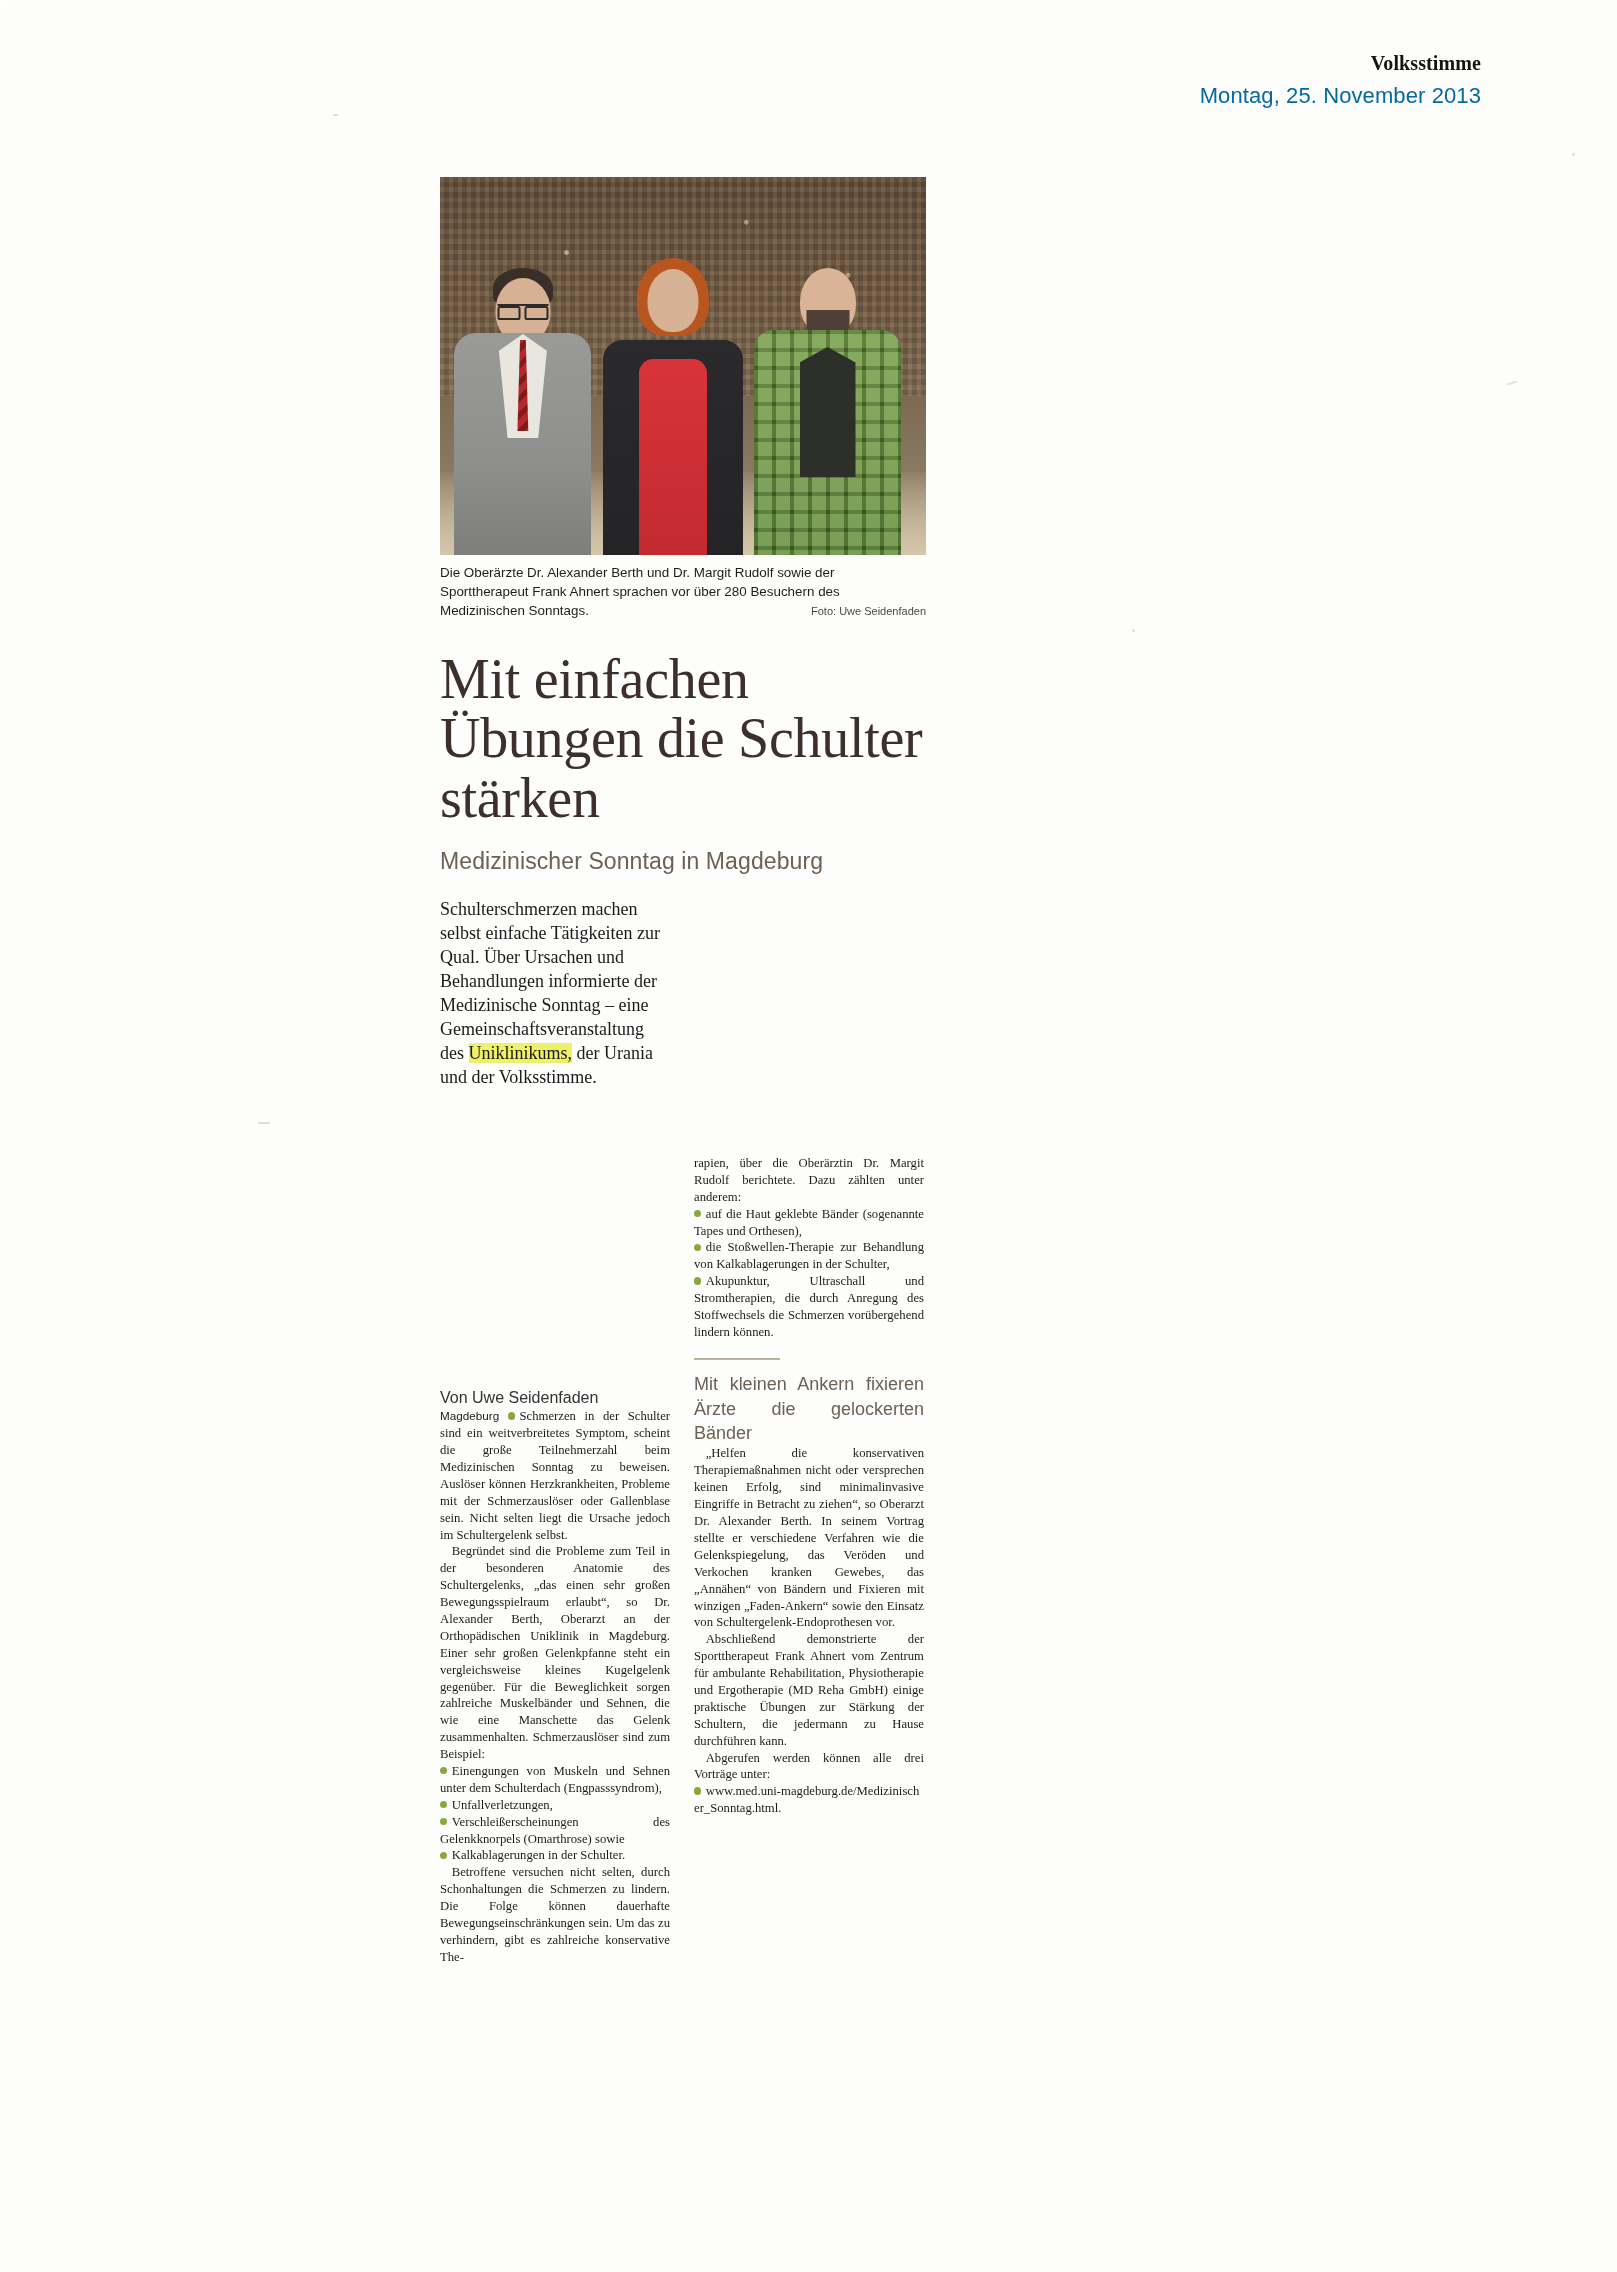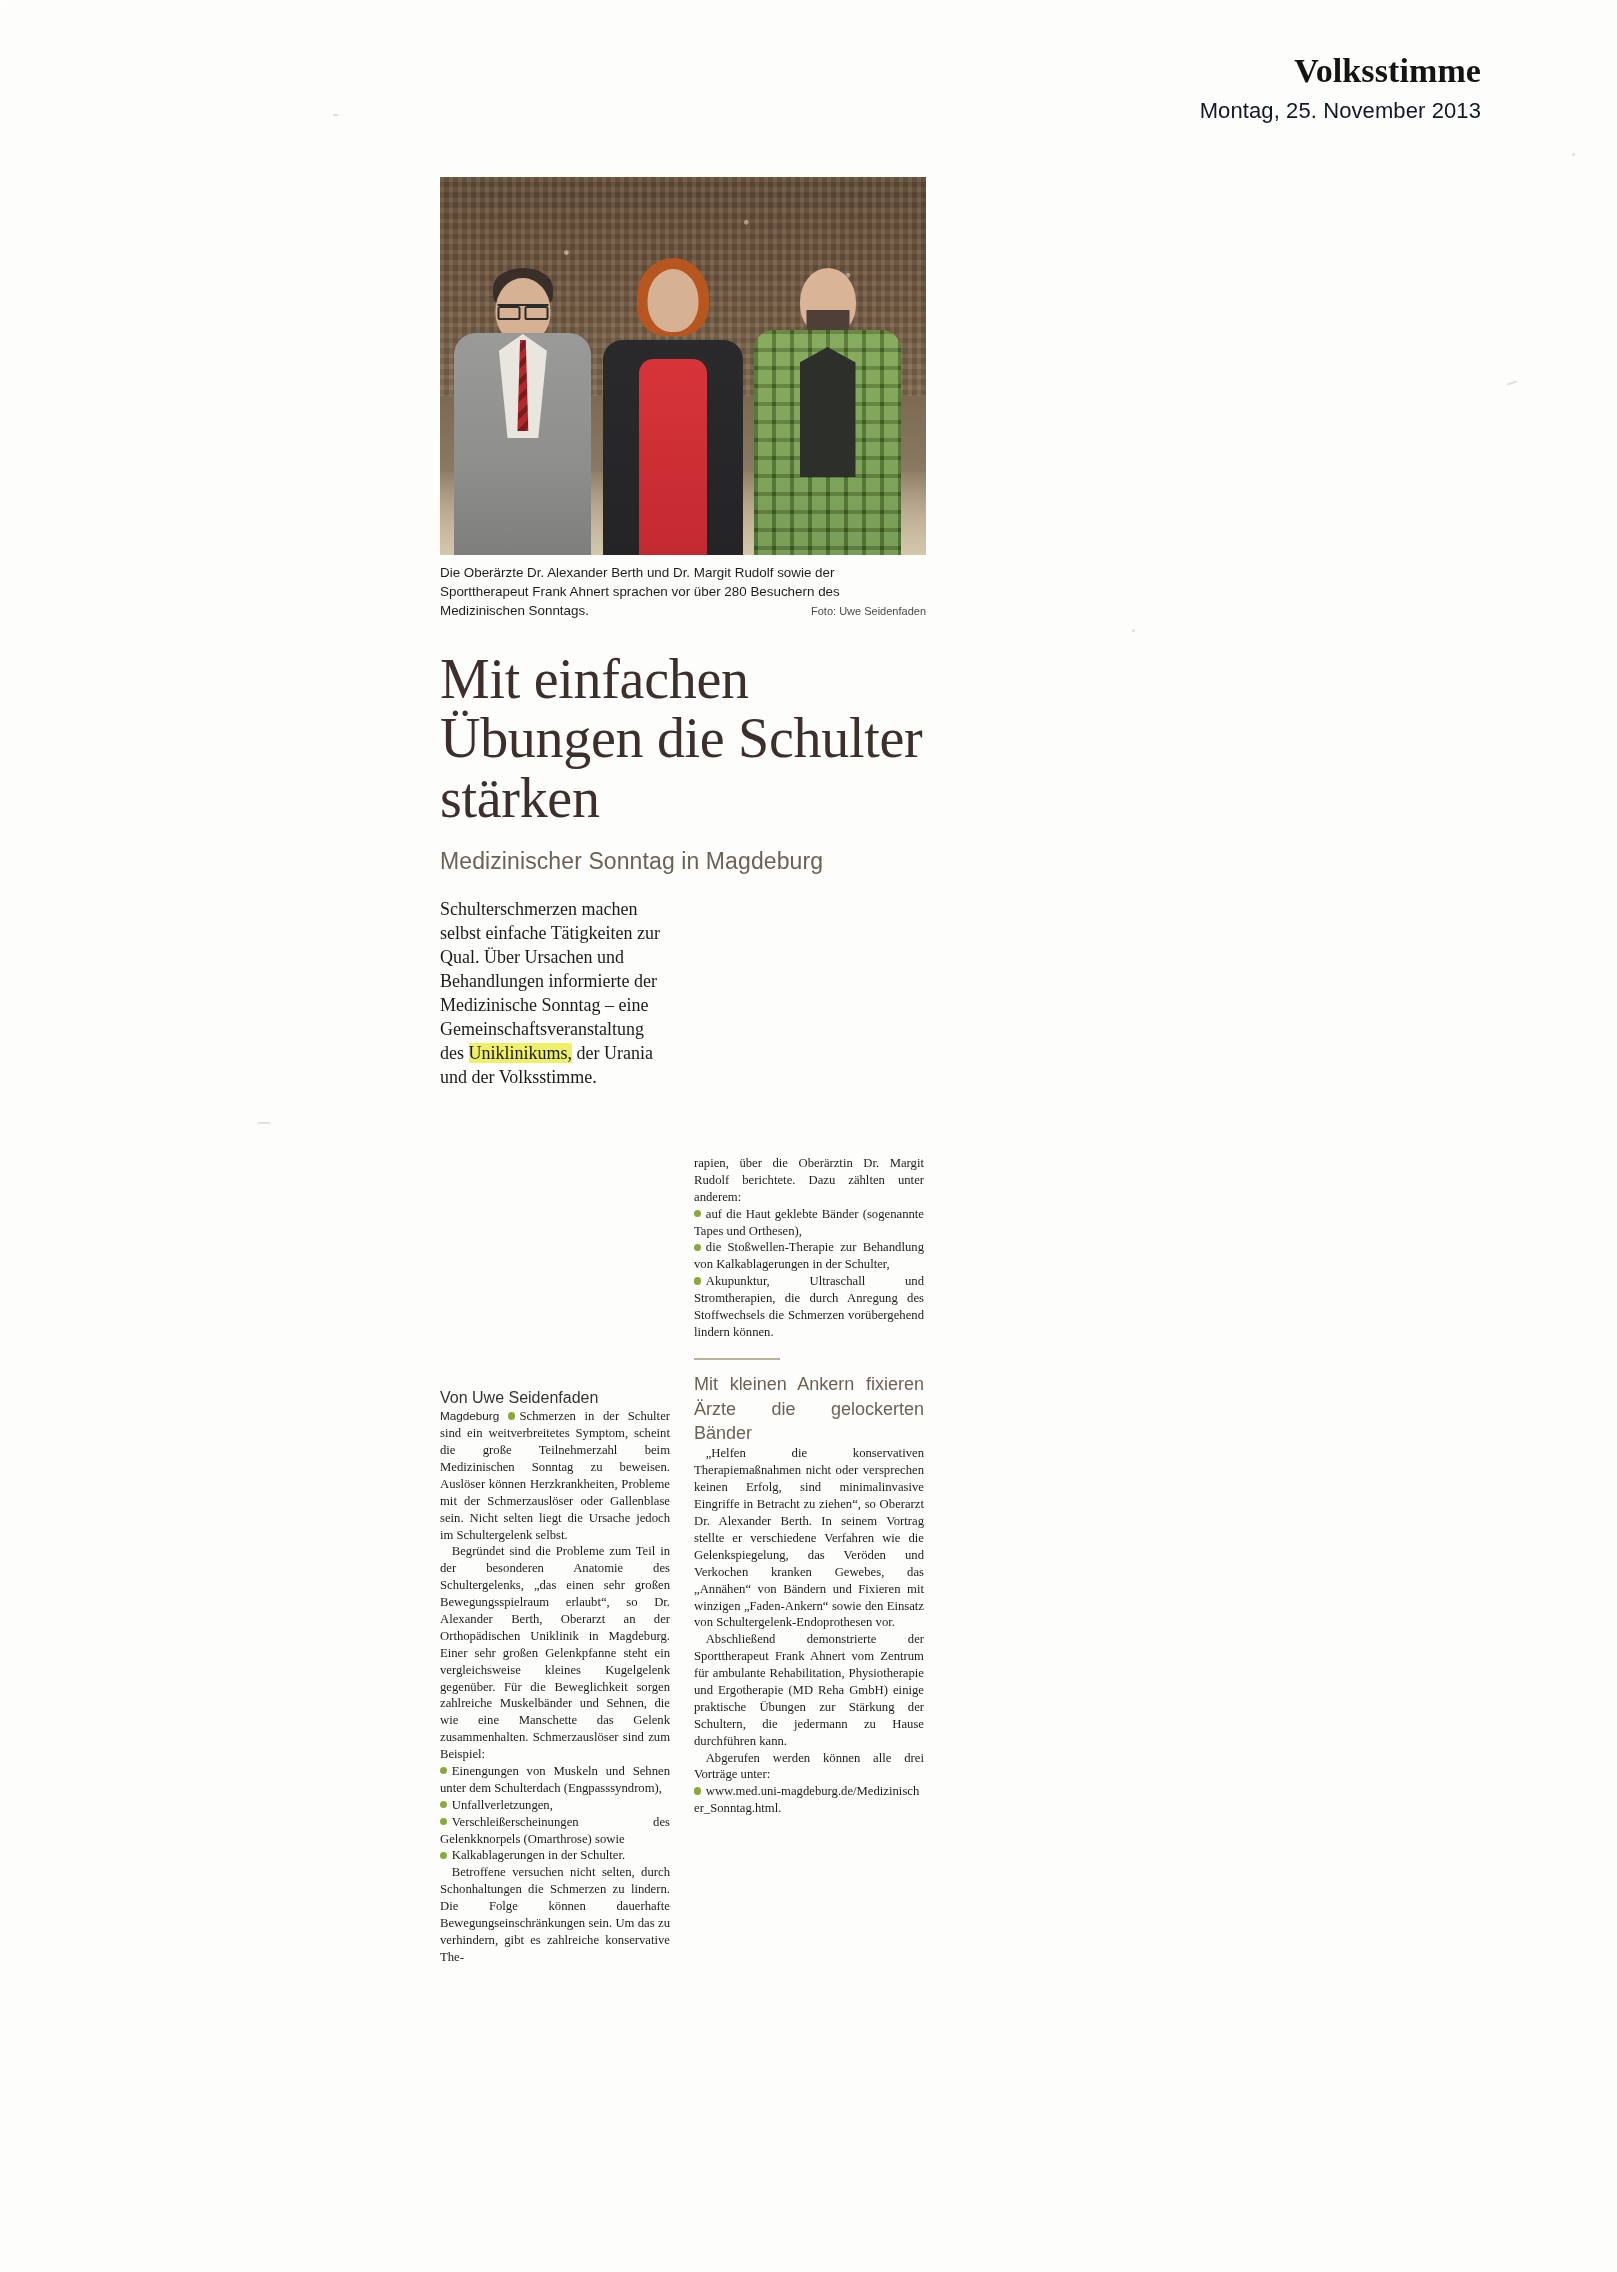--- a/index.html
+++ b/index.html
@@ -31,29 +31,29 @@
   
   .masthead {
     position: absolute;
     right: 137px;
     top: 52px;
     text-align: right;
   }
   .masthead-title {
     font-family: "Liberation Serif", serif;
     font-weight: bold;
-    font-size: 34px;
+    font-size: 20px;
     letter-spacing: 0.1px;
     color: #141414;
     line-height: 1.1;
   }
   .masthead-date {
     font-family: "Liberation Sans", sans-serif;
     font-size: 22px;
-    color: #0f172a;
+    color: #0369a1;
     margin-top: 9px;
     letter-spacing: 0.1px;
   }
 
   
   .article {
     position: absolute;
     left: 440px;
     top: 177px;
     width: 499px;

